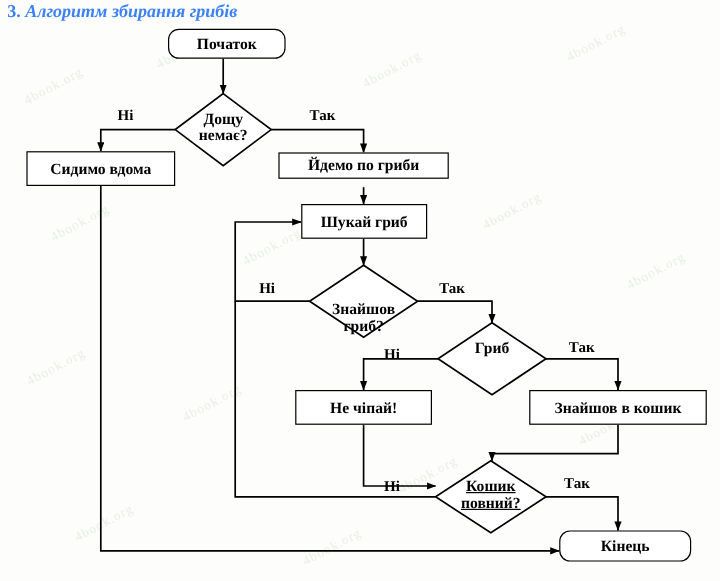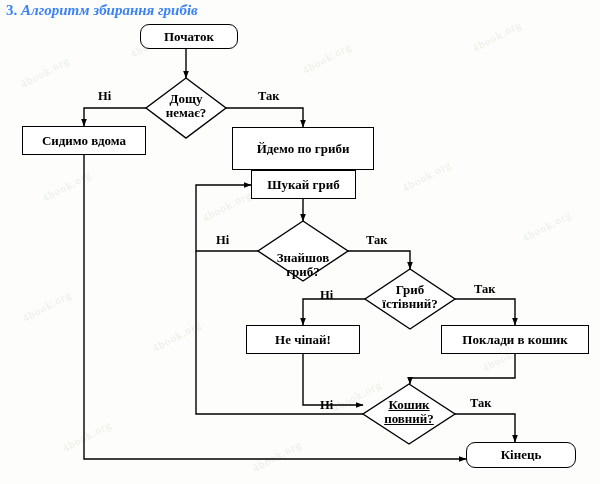--- a/index.html
+++ b/index.html
@@ -158,44 +158,43 @@
 
   <div class="dia-label" style="left:146px; top:92px; width:80px;text-align:center;">
     <div>Дощу</div>
     <div>немає?</div>
   </div>
 
   <div class="box" style="left:22px; top:126px; width:124px; height:29px;">
     <span>Сидимо вдома</span>
   </div>
 
-  <div class="box" style="left:232px; top:127px; width:142px; height:43px;">
+  <div class="box" style="left:232px; top:127px; width:142px; height:22px;">
     <span>Йдемо по гриби</span>
   </div>
 
   <div class="box" style="left:251px; top:170px; width:105px; height:29px;">
     <span>Шукай гриб</span>
   </div>
 
   <div class="dia-label" style="left:258px; top:251px; width:90px;">
     <div>Знайшов</div>
     <div>гриб?</div>
   </div>
 
   <div class="dia-label" style="left:365px; top:283px; width:90px;">
     <div>Гриб</div>
-    <div>їстівний?</div>
   </div>
 
   <div class="box" style="left:246px; top:325px; width:114px; height:29px;">
     <span>Не чіпай!</span>
   </div>
 
   <div class="box" style="left:441px; top:325px; width:148px; height:29px;">
-    <span>Поклади в кошик</span>
+    <span>Знайшов в кошик</span>
   </div>
 
   <div class="dia-label" style="left:363px; top:398px; width:92px;text-decoration:underline;">
     <div>Кошик</div>
     <div>повний?</div>
   </div>
 
   <div class="box rounded" style="left:466px; top:442px; width:110px; height:26px;">
     <span>Кінець</span>
   </div>

